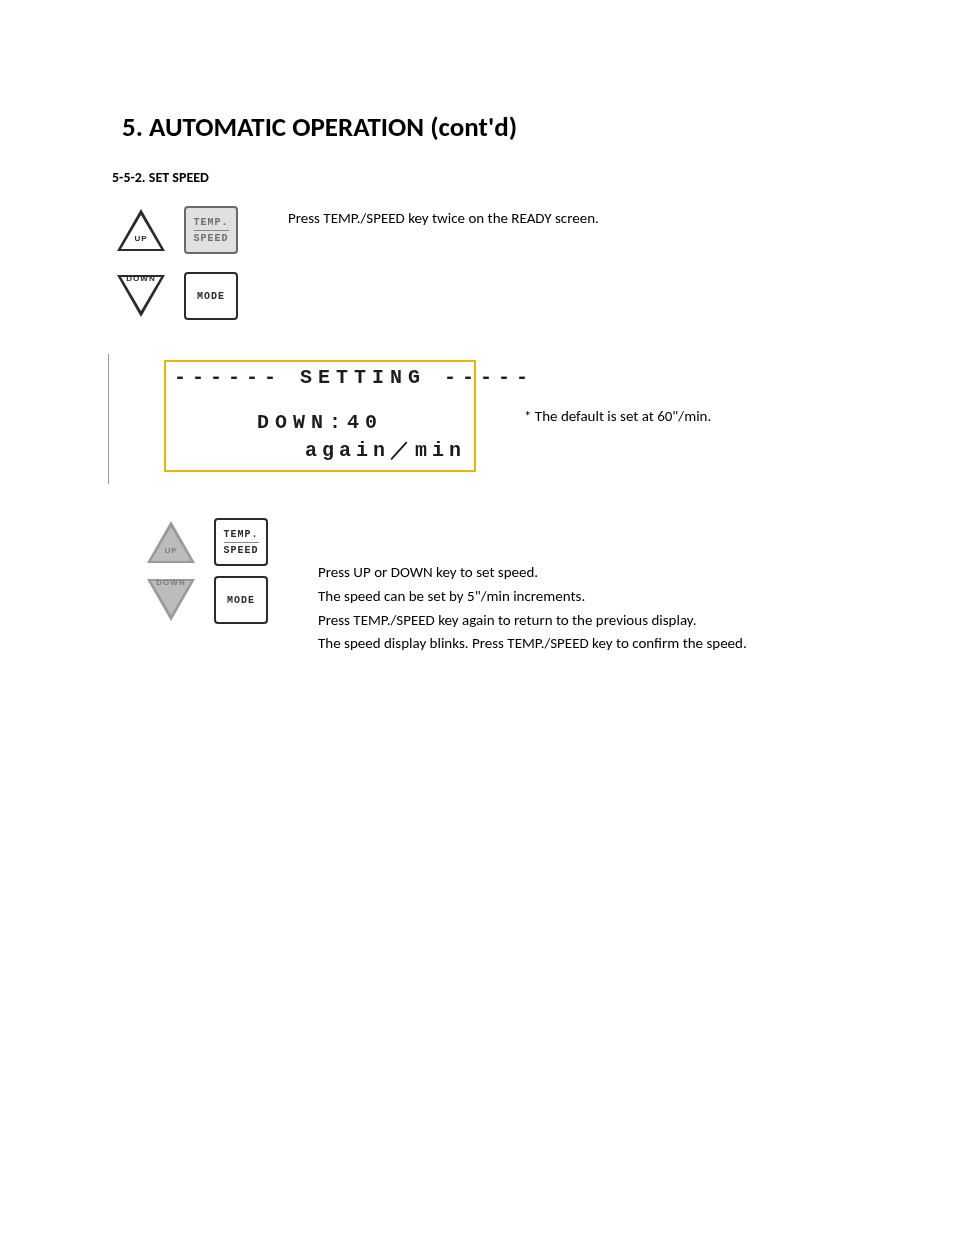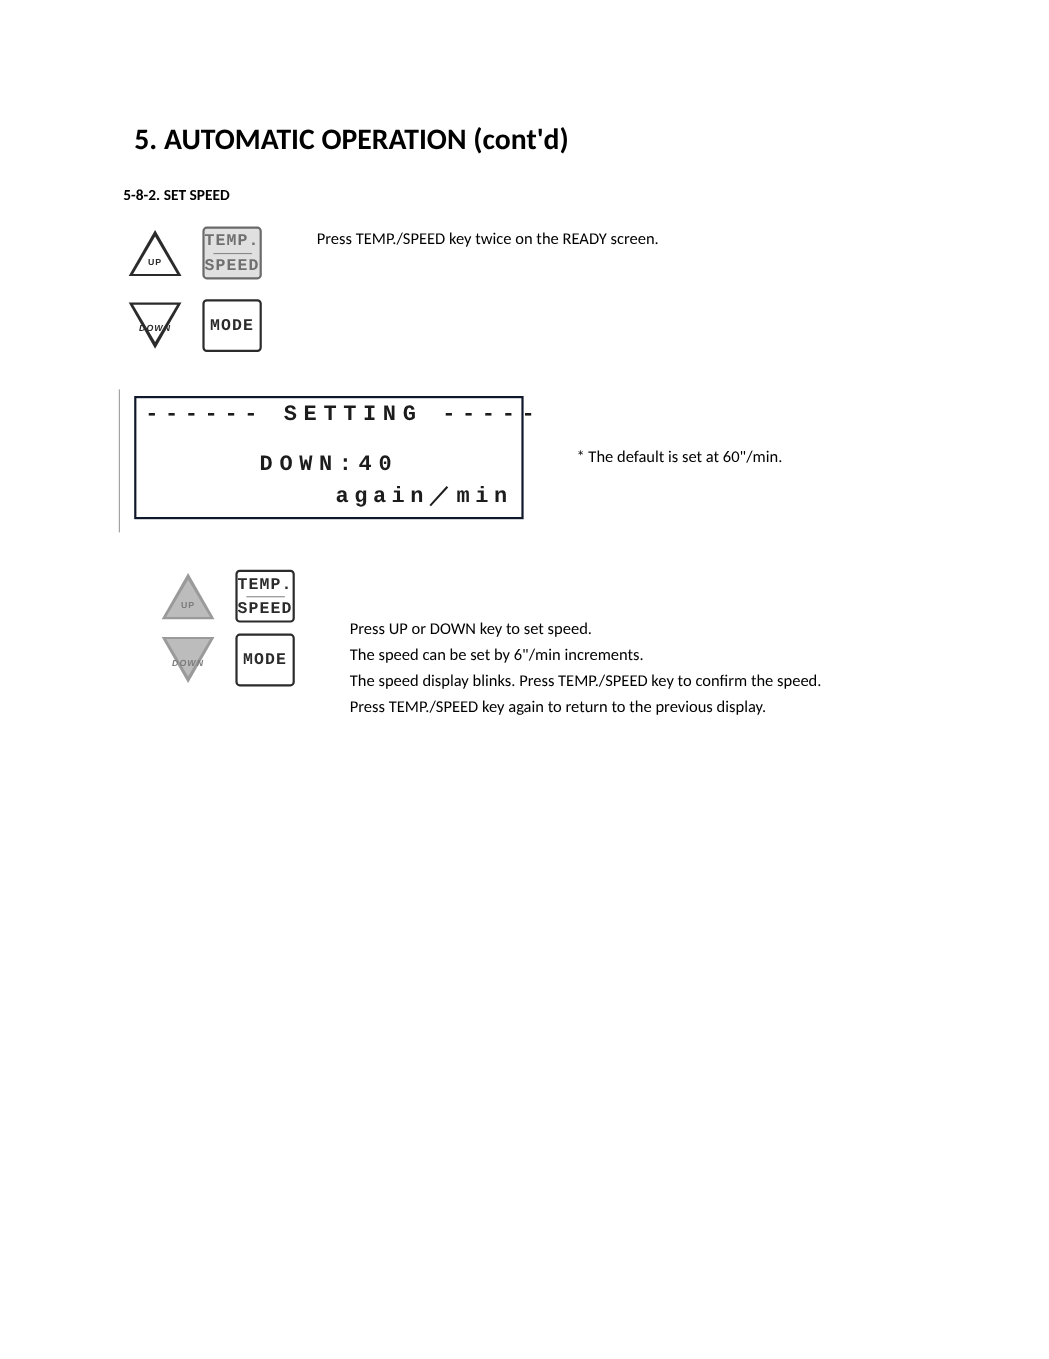--- a/index.html
+++ b/index.html
@@ -12,84 +12,84 @@
     color: #000;
   }
   .title { font-size: 27px; font-weight: 700; margin: 0 0 26px 12px; }
   .subsection { font-size: 14px; font-weight: 700; margin: 0 0 20px 2px; }
   .kp-col { display: flex; flex-direction: column; gap: 18px; margin-left: 6px; }
   .kp-pair { display: flex; align-items: center; gap: 18px; }
   .kp-btn {
     width: 50px; height: 44px;
     border: 2px solid #2b2b2b; border-radius: 4px;
     display: flex; flex-direction: column; align-items: center; justify-content: center;
-    font-family: "Courier New", monospace; font-size: 15px; letter-spacing: 1px;
+    font-family: "Courier New", monospace; font-size: 10px; letter-spacing: 1px;
     color: #2b2b2b; background: #fff;
   }
   .kp-btn.temp-speed { background: #e0e0e0; border-color: #6a6a6a; color: #6f6f6f; }
   .kp-btn .line1 { font-weight: 700; }
   .kp-btn .dash { width: 70%; height: 1px; background: #888; margin: 2px 0; }
   .kp-tri {
     width: 0; height: 0; position: relative;
   }
   .kp-tri-wrap {
     width: 50px; height: 48px; display: flex; align-items: center; justify-content: center;
     position: relative;
   }
   .kp-tri-up   { border-left: 24px solid transparent; border-right: 24px solid transparent; border-bottom: 42px solid #2b2b2b; }
   .kp-tri-up > .inner { position:absolute; top:6px; left:-20px; width:0;height:0;border-left:20px solid transparent;border-right:20px solid transparent;border-bottom:34px solid #fff; }
   .kp-tri-down { border-left: 24px solid transparent; border-right: 24px solid transparent; border-top: 42px solid #2b2b2b; }
   .kp-tri-down > .inner { position:absolute; bottom:6px; left:-20px; width:0;height:0;border-left:20px solid transparent;border-right:20px solid transparent;border-top:34px solid #fff; }
   .tri-label {
     position: absolute; font-family: Arial, sans-serif; font-size: 8px; letter-spacing: 1px; color: #2b2b2b; font-weight: 700;
   }
   .tri-label.up { top: 28px; }
-  .tri-label.down { top: 22px; font-style: italic; }
+  .tri-label.down { top: 2px; }
   .kp-tri-wrap.gray .kp-tri-up { border-bottom-color: #9a9a9a; }
   .kp-tri-wrap.gray .kp-tri-up > .inner { border-bottom-color: #bcbcbc; }
   .kp-tri-wrap.gray .kp-tri-down { border-top-color: #9a9a9a; }
   .kp-tri-wrap.gray .kp-tri-down > .inner { border-top-color: #bcbcbc; }
   .kp-tri-wrap.gray .tri-label { color: #7c7c7c; }
 
   .figure-block-1 { display: flex; gap: 50px; align-items: flex-start; margin-bottom: 40px; }
   .figure-text { font-size: 15px; line-height: 1.45; margin-top: 2px; }
 
   
   .lcd-wrap { display: flex; align-items: center; gap: 48px; margin: 16px 0 46px 12px; }
   .lcd-frame {
     position: relative; width: 354px; height: 112px;
   }
   .lcd-ticks-left {
     position: absolute; left: -14px; top: -6px; height: 130px; width: 10px;
     border-left: 1px solid #999;
   }
   .lcd {
     position: absolute; inset: 0;
-    border: 2px solid #0f172a; background: #fff;
+    border: 2px solid #eab308; background: #fff;
     font-family: "Courier New", monospace; font-weight: 700;
     letter-spacing: 6px; font-size: 20px; color: #1c1c1c;
-    padding: 4px 8px 6px 8px; box-sizing: border-box;
+    padding: 4px 8px 6px 8px; box-sizing: border-box; margin-left: 42px;
   }
   .lcd-line1 { text-align: center; white-space: nowrap; }
   .lcd-line2 { text-align: center; margin-top: 22px; white-space: nowrap; }
   .lcd-line3 { text-align: right; margin-top: 2px; letter-spacing: 5px; white-space: nowrap; }
   .lcd-note { font-size: 15px; }
 
   .figure-block-2 { display: flex; gap: 50px; align-items: flex-start; margin-left: 30px; }
   .figure-block-2 .kp-col { gap: 10px; }
   .figure-block-2 .figure-text { margin-top: 44px; }
   .figure-block-2 .figure-text p { margin: 0 0 2px 0; }
 </style>
 </head>
 <body>
 
 <div class="page">
 
   <h1 class="title">5. AUTOMATIC OPERATION (cont'd)</h1>
-  <div class="subsection">5-8-2. SET SPEED</div>
+  <div class="subsection">5-5-2. SET SPEED</div>
 
   <div class="figure-block-1">
     <div class="kp-col">
       <div class="kp-pair">
         <div class="kp-tri-wrap">
           <div class="kp-tri kp-tri-up">
               <div class="inner"></div>
             </div>
           <span class="tri-label up">UP</span>
         </div>
@@ -148,19 +148,19 @@
             </div>
           <span class="tri-label down">DOWN</span>
         </div>
         <div class="kp-btn">
           <span class="line1">MODE</span>
         </div>
       </div>
     </div>
     <div class="figure-text">
       <p>Press UP or DOWN key to set speed.</p>
-      <p>The speed can be set by 6"/min increments.</p>
+      <p>The speed can be set by 5"/min increments.</p>
+      <p>Press TEMP./SPEED key again to return to the previous display.</p>
       <p>The speed display blinks. Press TEMP./SPEED key to confirm the speed.</p>
-      <p>Press TEMP./SPEED key again to return to the previous display.</p>
     </div>
   </div>
 
 </div>
 
 </body></html>

